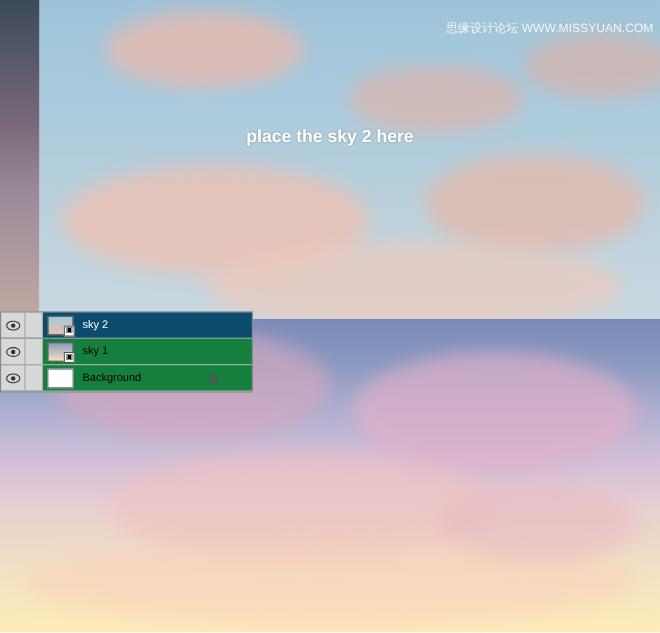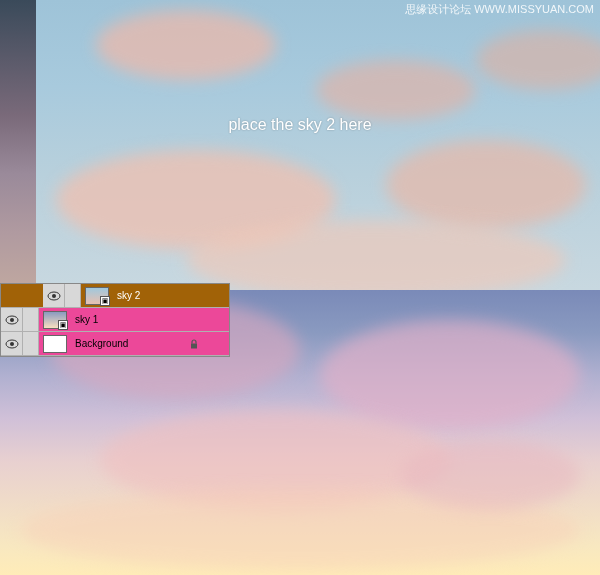--- a/index.html
+++ b/index.html
@@ -56,50 +56,50 @@
     .ct6 { left: 440px; top: 30px; width: 140px; height: 60px; background: #e0b0a0; opacity: 0.6; }
     .cb1 { left: 50px; top: 10px; width: 250px; height: 100px; background: #d8a8c0; opacity: 0.65; }
     .cb2 { left: 320px; top: 30px; width: 260px; height: 110px; background: #e0b0c8; opacity: 0.7; }
     .cb3 { left: 100px; top: 120px; width: 350px; height: 100px; background: #f0c0c0; opacity: 0.6; }
     .cb4 { left: 20px; top: 200px; width: 560px; height: 80px; background: #f8d0b8; opacity: 0.5; }
     .cb5 { left: 400px; top: 150px; width: 180px; height: 70px; background: #e8b8c0; opacity: 0.55; }
     .instruction {
       position: absolute;
       color: #fff;
       font-size: 16px;
-      font-weight: normal;
+      font-weight: bold;
       text-shadow: 0 0 2px rgba(0,0,0,0.3);
     }
     .instr-top { left: 50%; top: 116px; transform: translateX(-50%); }
     .instr-bottom { left: 50%; top: 400px; transform: translateX(-50%); }
     .watermark {
       position: absolute;
       right: 6px;
-      top: 2px;
+      top: 18px;
       font-size: 11px;
       color: rgba(255,255,255,0.85);
       font-family: "Microsoft YaHei", Arial, sans-serif;
     }
     .layers-panel {
       position: absolute;
       left: 0;
       top: 283px;
       width: 230px;
       background: #d4d4d4;
       border: 1px solid #888;
       font-size: 10px;
     }
     .layer-row {
       display: flex;
       align-items: center;
       height: 24px;
       border-bottom: 1px solid #b0b0b0;
     }
-    .layer-row.selected { background: #a16207; color: #fff; padding-left: 42px; }
-    .layer-row:not(.selected) { background: #ec4899; color: #000; }
+    .layer-row.selected { background: #0c4a6e; color: #fff; }
+    .layer-row:not(.selected) { background: #15803d; color: #000; }
     .vis-col {
       width: 22px;
       height: 100%;
       display: flex;
       align-items: center;
       justify-content: center;
       border-right: 1px solid #b0b0b0;
       background: #d8d8d8;
     }
     .spacer-col {

